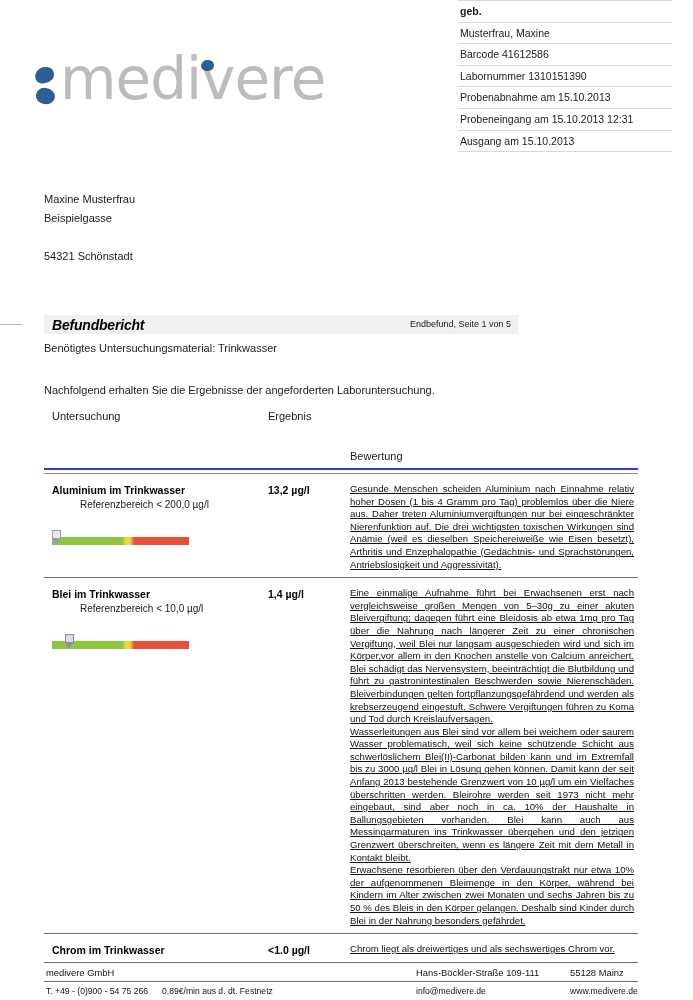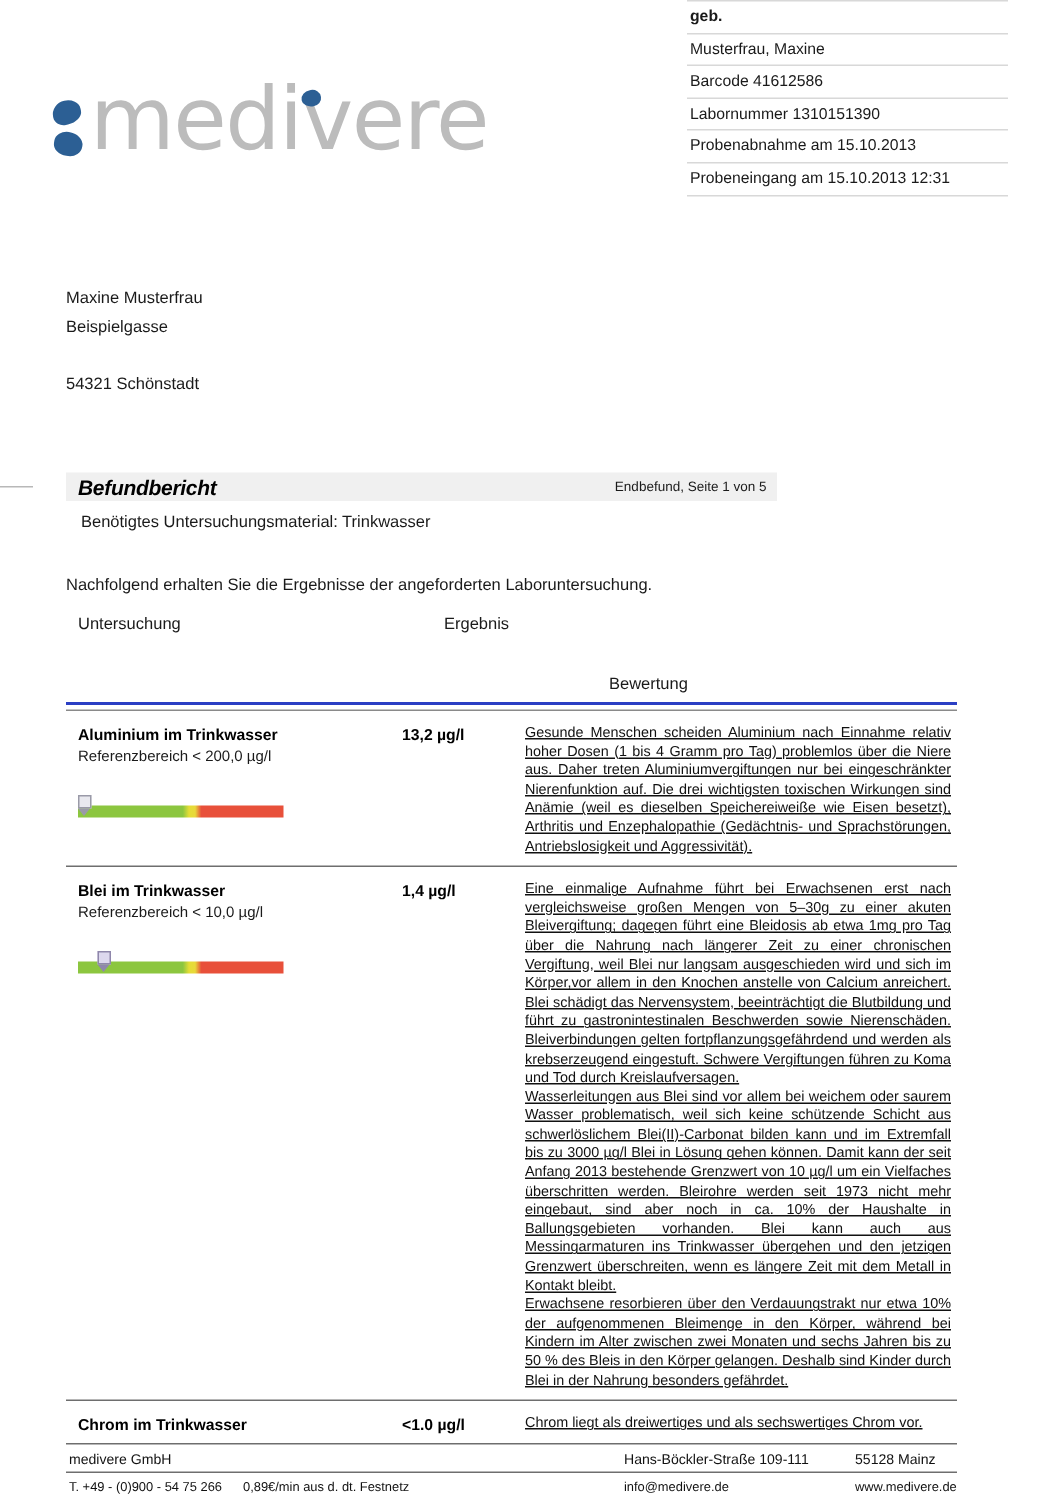--- a/index.html
+++ b/index.html
@@ -109,40 +109,39 @@
   }
   .report-meta {
     position: absolute;
     right: 7px; top: 4px;
     font-size: 9px;
     color: #1a1a1a;
   }
 
   .material-line {
     position: absolute;
-    left: 54px; top: 342px;
+    left: 44px; top: 342px;
     font-size: 11px;
   }
   .intro-line {
     position: absolute;
     left: 44px; top: 384px;
     font-size: 11px;
   }
 
   
   .table {
     position: absolute;
     left: 44px; top: 410px;
     width: 594px;
   }
   .thead {
     display: flex;
     font-size: 11px;
     padding-bottom: 6px;
-    gap: 28px;
   }
   .col-unt { width: 224px; padding-left: 8px; }
   .col-erg { width: 82px; }
   .col-bew { flex: 1; margin-top: 40px; }
   .rule-blue { height: 2px; background: #2b3fc4; width: 100%; }
   .rule-gray { height: 1px; background: #8a8a8a; width: 100%; margin-top: 3px; }
   .rule-thin { height: 1px; background: #6e6e6e; width: 100%; }
 
   .row {
     display: flex;
@@ -155,20 +154,21 @@
   .analyte {
     font-size: 10.5px;
     font-weight: bold;
     color: #000;
     line-height: 14px;
   }
   .refrange {
     font-size: 10px;
     color: #1a1a1a;
     line-height: 15px;
+    margin-left: 28px;
   }
   .result {
     font-size: 10.5px;
     font-weight: bold;
     color: #000;
     line-height: 14px;
   }
   .evaltext {
     font-size: 9.6px;
     line-height: 12.6px;
@@ -243,20 +243,21 @@
 
   <div class="fold-mark"></div>
 
   <div class="patient-header">
     <div class="ph-row">geb.</div>
     <div class="ph-row">Musterfrau, Maxine</div>
     <div class="ph-row">Barcode 41612586</div>
     <div class="ph-row">Labornummer 1310151390</div>
     <div class="ph-row">Probenabnahme am 15.10.2013</div>
     <div class="ph-row">Probeneingang am 15.10.2013 12:31</div>
+    <div class="ph-row">Ausgang am 15.10.2013</div>
   </div>
 
   <div class="logo-wrap">
     <div class="logo-blob-top"></div>
     <div class="logo-blob-bottom"></div>
     <div class="logo-text">medivere</div>
     <div class="logo-idot"></div>
   </div>
 
   <div class="address">

